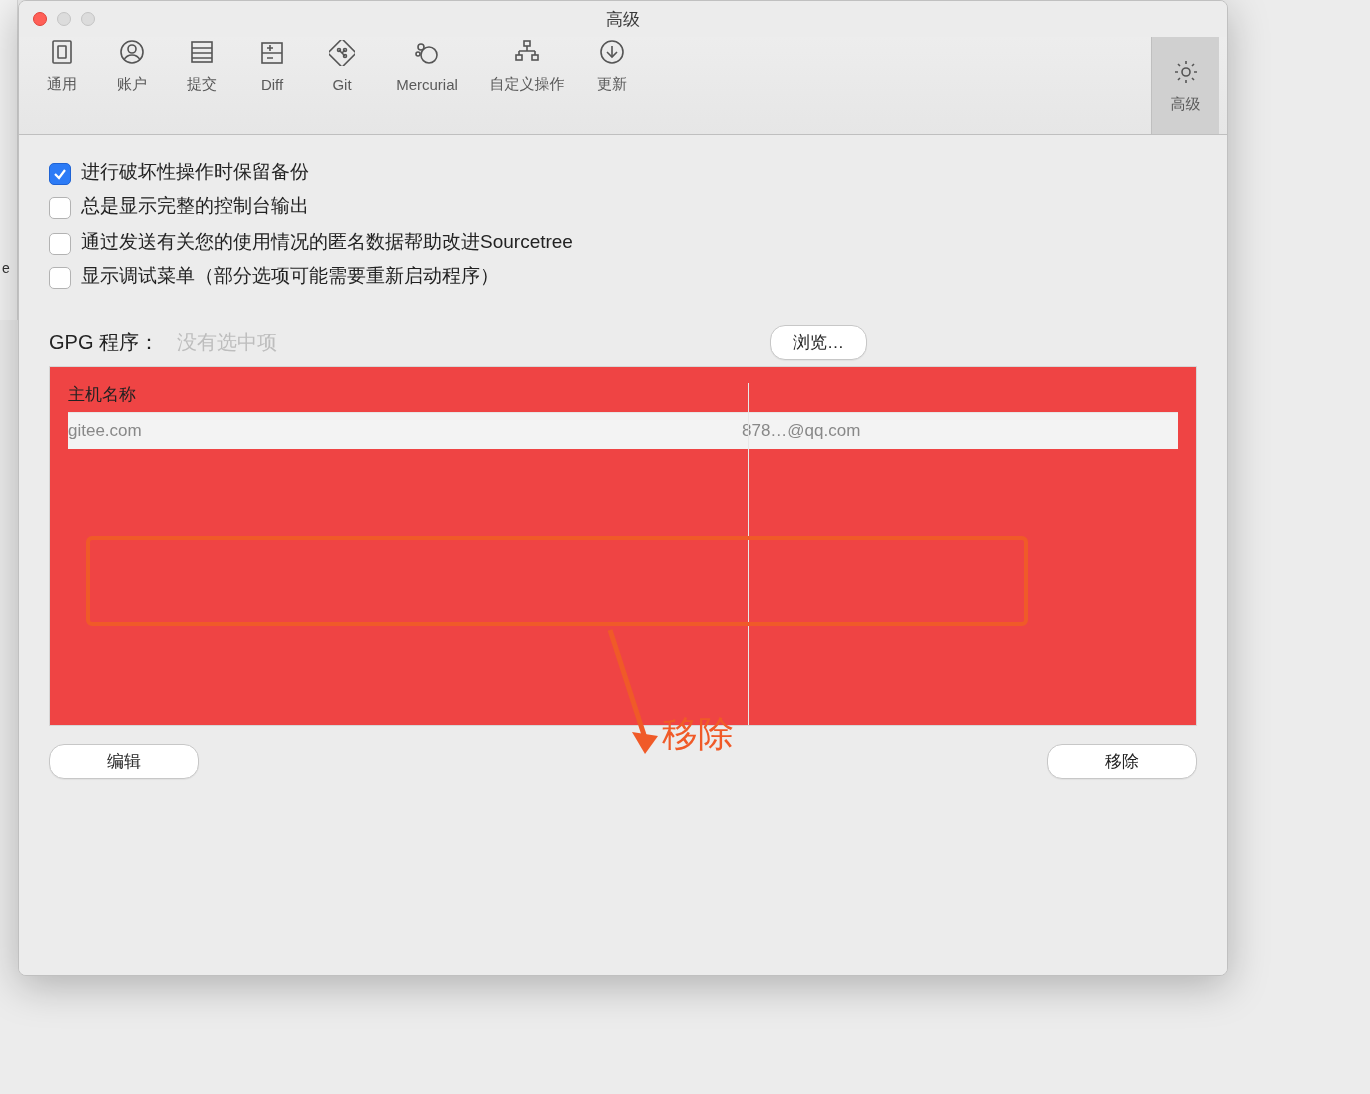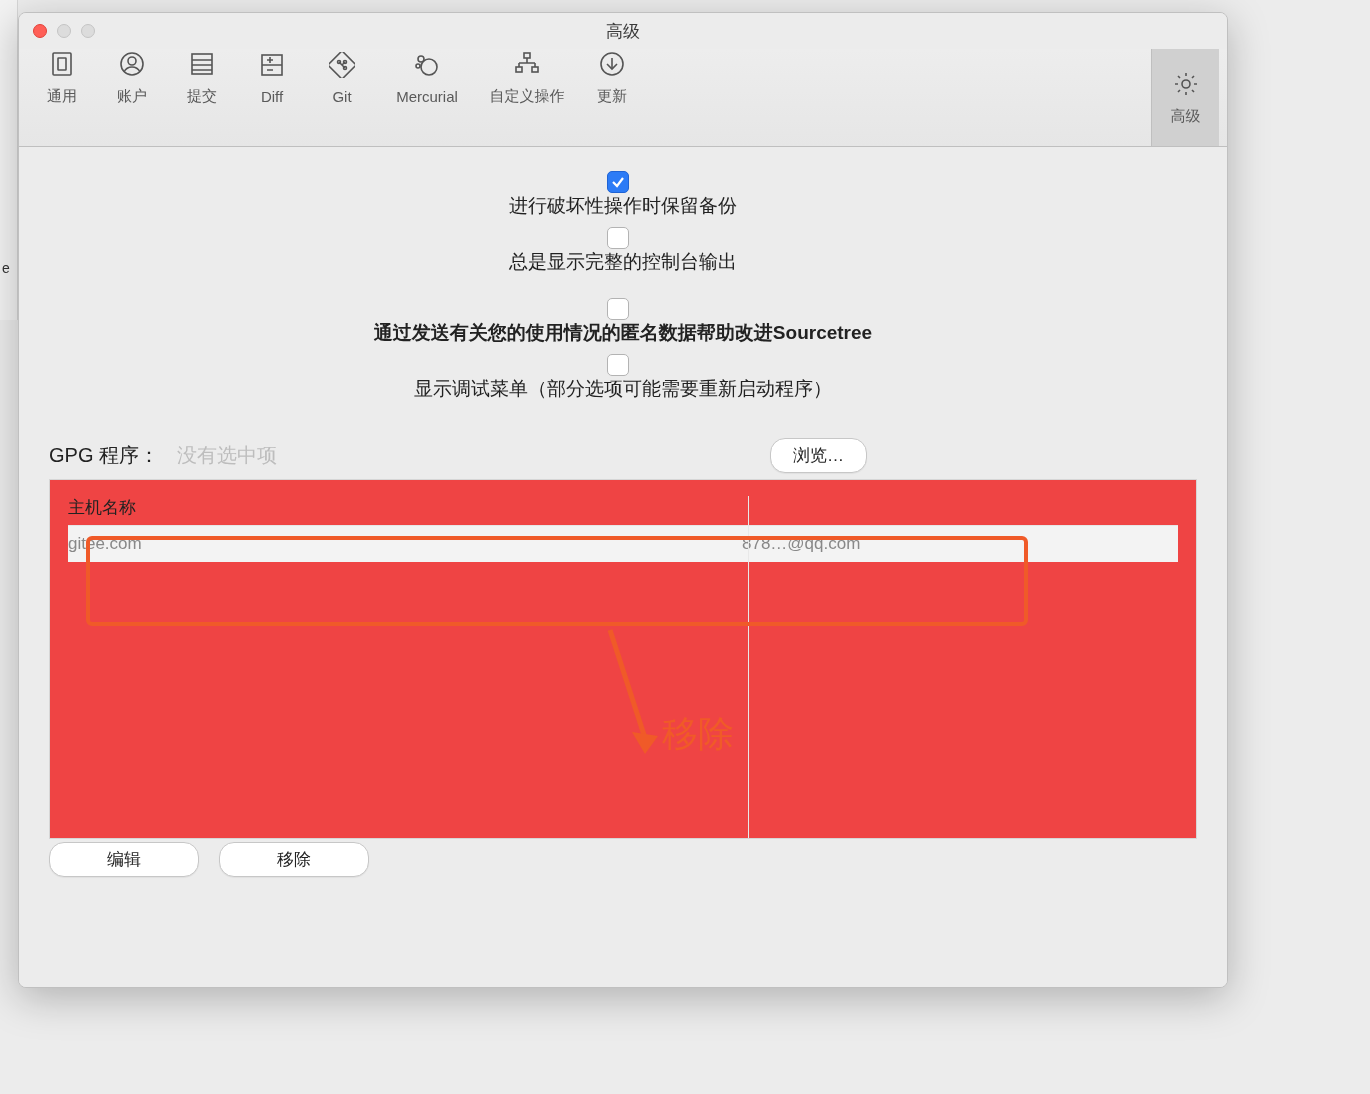--- a/index.html
+++ b/index.html
@@ -20,21 +20,21 @@
     border-right: 1px solid #d6d6d6;
     font-size: 14px;
     color: #222;
     display: flex;
     align-items: center;
     justify-content: center;
   }
   .window {
     position: absolute;
     left: 18px;
-    top: 12px;
+    top: 0;
     width: 1210px;
     height: 976px;
     background: #ececec;
     border: 1px solid #c0c0c0;
     border-radius: 8px;
     box-shadow: 0 10px 40px rgba(0,0,0,0.25);
     overflow: hidden;
   }
   .titlebar {
     height: 36px;
@@ -96,25 +96,24 @@
     border-left: 1px solid #bfbfbf;
   }
   .content {
     padding: 24px 30px 30px 30px;
     background: #ececec;
     height: calc(100% - 134px);
     overflow: auto;
   }
   .check-row {
     display: flex;
-    align-items: center;
+    align-items: flex-end;
     margin-bottom: 8px;
-    flex-direction: column;
-  }
-  .check-row.group-gap { margin-top: 23px; font-weight: bold; }
+  }
+  .check-row.group-gap { margin-top: 10px; }
   .checkbox {
     width: 22px; height: 22px;
     border-radius: 5px;
     border: 1px solid #b3b3b3;
     background: #fff;
     margin-right: 10px;
     display: inline-flex;
     align-items: center; justify-content: center;
     flex-shrink: 0;
   }
@@ -182,21 +181,22 @@
   .table-row {
     display: flex;
     font-size: 17px;
     color: #888;
     padding: 8px 0;
     background: #f3f3f3;
   }
   .button-row {
     display: flex;
     gap: 20px;
-    margin-top: 3px;
+    margin-top: 18px;
+    justify-content: space-between;
   }
   .button-row .mac-button { width: 150px; text-align: center; }
 
   
   .anno-rect {
     position: absolute;
     border: 4px solid #f05a28;
     border-radius: 6px;
     pointer-events: none;
     z-index: 50;

